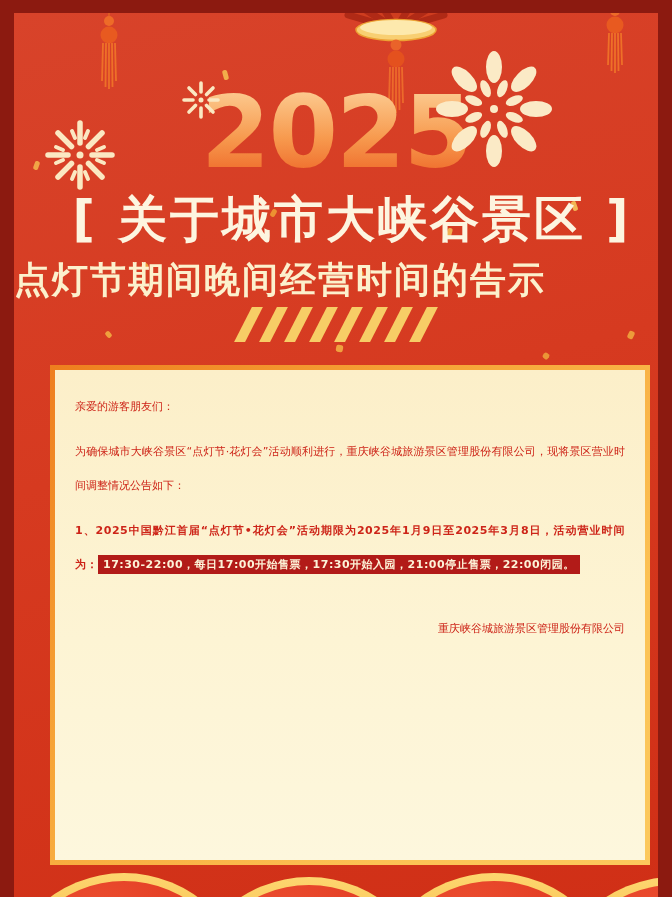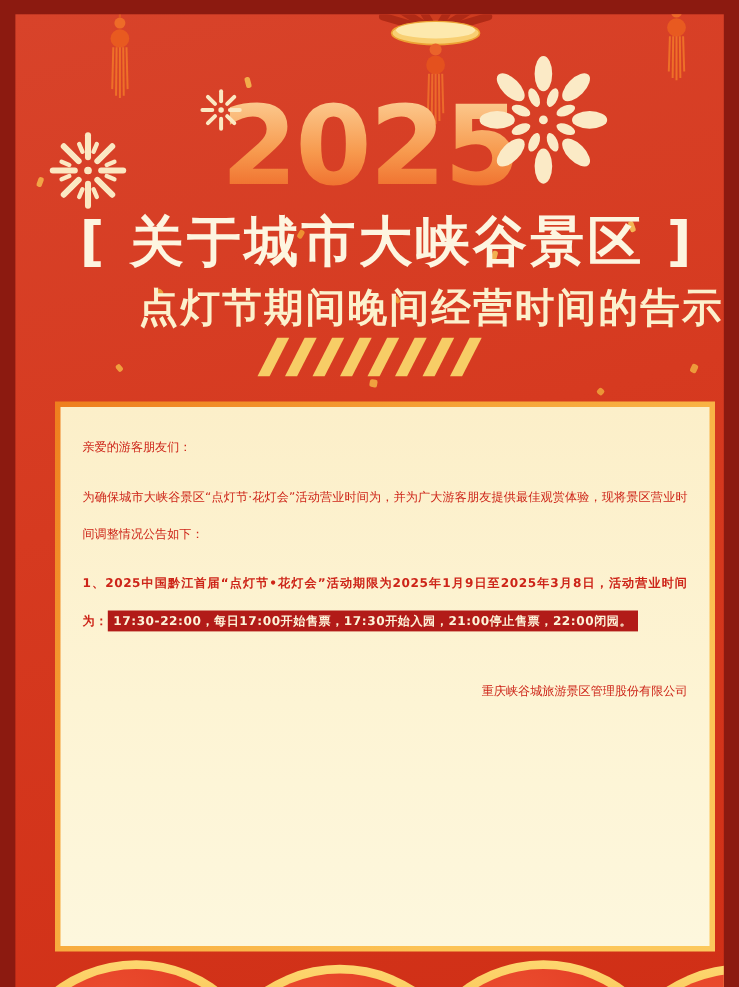--- a/index.html
+++ b/index.html
@@ -39,21 +39,21 @@
     color: transparent;
   }
   .title {
     position: absolute; top: 174px; left: 16px; width: 100%;
     text-align: center; z-index: 4;
     font-size: 49px; font-weight: 900; letter-spacing: 3px;
     color: #fdf5e0;
   }
   .subtitle {
     position: absolute; top: 243px; left: 0; width: 100%;
-    text-align: right; z-index: 4;
+    text-align: left; z-index: 4;
     font-size: 36px; font-weight: 900; letter-spacing: 2px;
     color: #fcf1cd;
   }
   .slashes {
     position: absolute; top: 294px; left: 0; width: 100%; height: 36px;
     display: flex; justify-content: center; gap: 14px; z-index: 4;
   }
   .slash {
     width: 11px; height: 35px; background: #f7cd66;
     transform: skewX(-27deg);
@@ -248,21 +248,21 @@
       <div class="slash"></div>
     <div class="slash"></div>
       <div class="slash"></div>
       <div class="slash"></div>
       <div class="slash"></div>
   </div>
 
   <div class="card-frame">
     <div class="card-body">
       <p>亲爱的游客朋友们：</p>
-      <p>为确保城市大峡谷景区“点灯节·花灯会”活动营业时间为，并为广大游客朋友提供最佳观赏体验，现将景区营业时间调整情况公告如下：</p>
+      <p>为确保城市大峡谷景区“点灯节·花灯会”活动顺利进行，重庆峡谷城旅游景区管理股份有限公司，现将景区营业时间调整情况公告如下：</p>
       <p class="notice-item-bold"><span>1、2025中国黔江首届“点灯节•花灯会”活动期限为2025年1月9日至2025年3月8日，活动营业时间为：</span><span class="hl">17:30-22:00，每日17:00开始售票，17:30开始入园，21:00停止售票，22:00闭园。</span></p>
       <div class="signature">
         <div>重庆峡谷城旅游景区管理股份有限公司</div>
 
       </div>
     </div>
   </div>
 
   <div>
     <div class="scallop s1">

